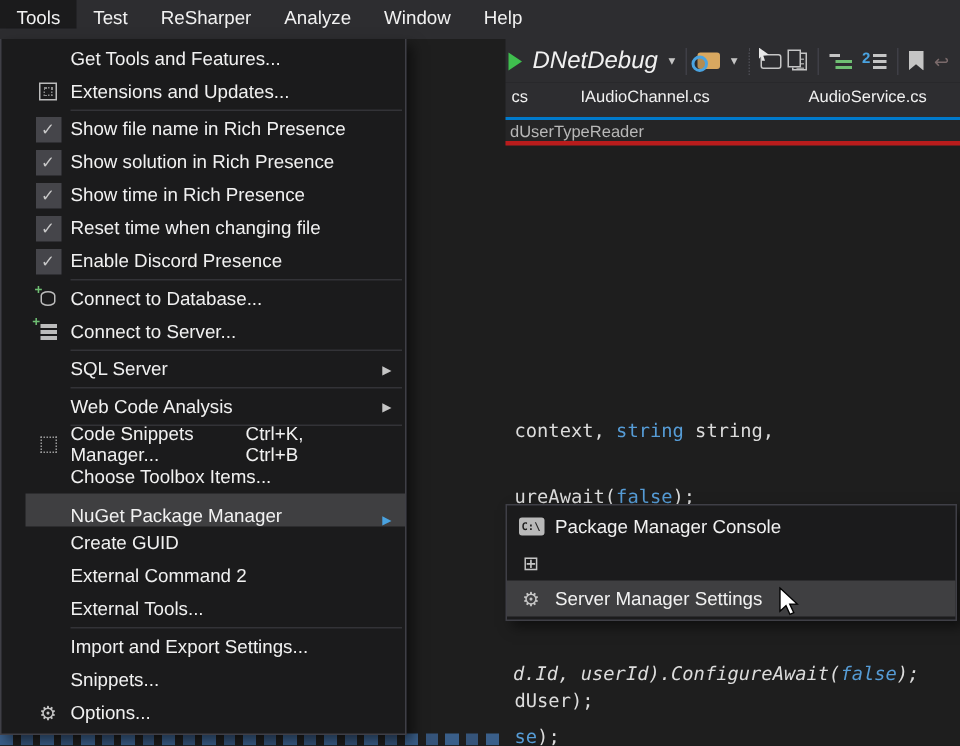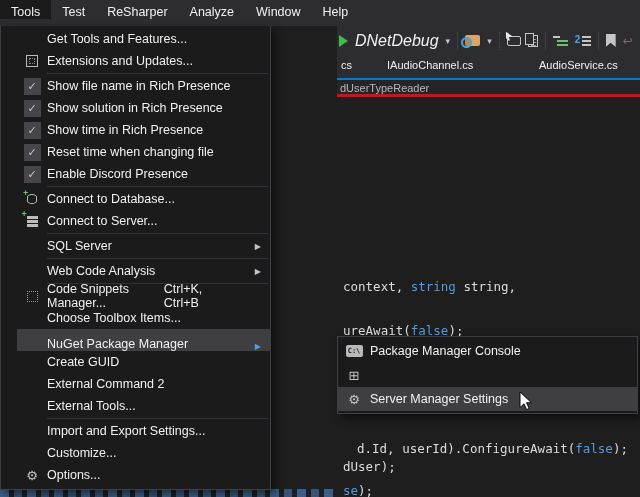--- a/index.html
+++ b/index.html
@@ -125,21 +125,21 @@
     <span class="tab" style="left:202px;">AudioService.cs</span>
   </div>
   <div class="tab-underline"></div>
   <div class="navbar">
     <span class="navtext">dUserTypeReader</span>
   </div>
 
   <div class="editor">
     <div class="codeline" style="left:6px; top:182px;"><span>context, </span><span class="kw">string</span><span> string,</span></div>
     <div class="codeline" style="left:6px; top:226px;"><span>ureAwait(</span><span class="kw">false</span><span>);</span></div>
-    <div class="codeline" style="left:20px; top:344px;"><span>d.Id, userId).ConfigureAwait(</span><span class="kw">false</span><span>);</span></div>
+    <div class="codeline" style="left:5px; top:344px;font-style:italic;"><span>d.Id, userId).ConfigureAwait(</span><span class="kw">false</span><span>);</span></div>
     <div class="codeline" style="left:6px; top:362px;"><span>dUser);</span></div>
     <div class="codeline" style="left:6px; top:386px;"><span class="kw">se</span><span>);</span></div>
   </div>
 
   <div class="menu-panel">
     <div class="mi">
       <span class="gutter"></span>
       <span class="lbl">Get Tools and Features...</span>
     </div>
     <div class="mi">
@@ -233,21 +233,21 @@
       <span class="gutter"></span>
       <span class="lbl">External Tools...</span>
     </div>
     <div class="msep"></div>
     <div class="mi">
       <span class="gutter"></span>
       <span class="lbl">Import and Export Settings...</span>
     </div>
     <div class="mi">
       <span class="gutter"></span>
-      <span class="lbl">Customize...</span>
+      <span class="lbl">Snippets...</span>
     </div>
     <div class="mi">
       <span class="gutter">
           <span class="ic-gear">⚙</span>
         </span>
       <span class="lbl">Options...</span>
     </div>
   </div>
 
   <div class="clipped-line"></div>

